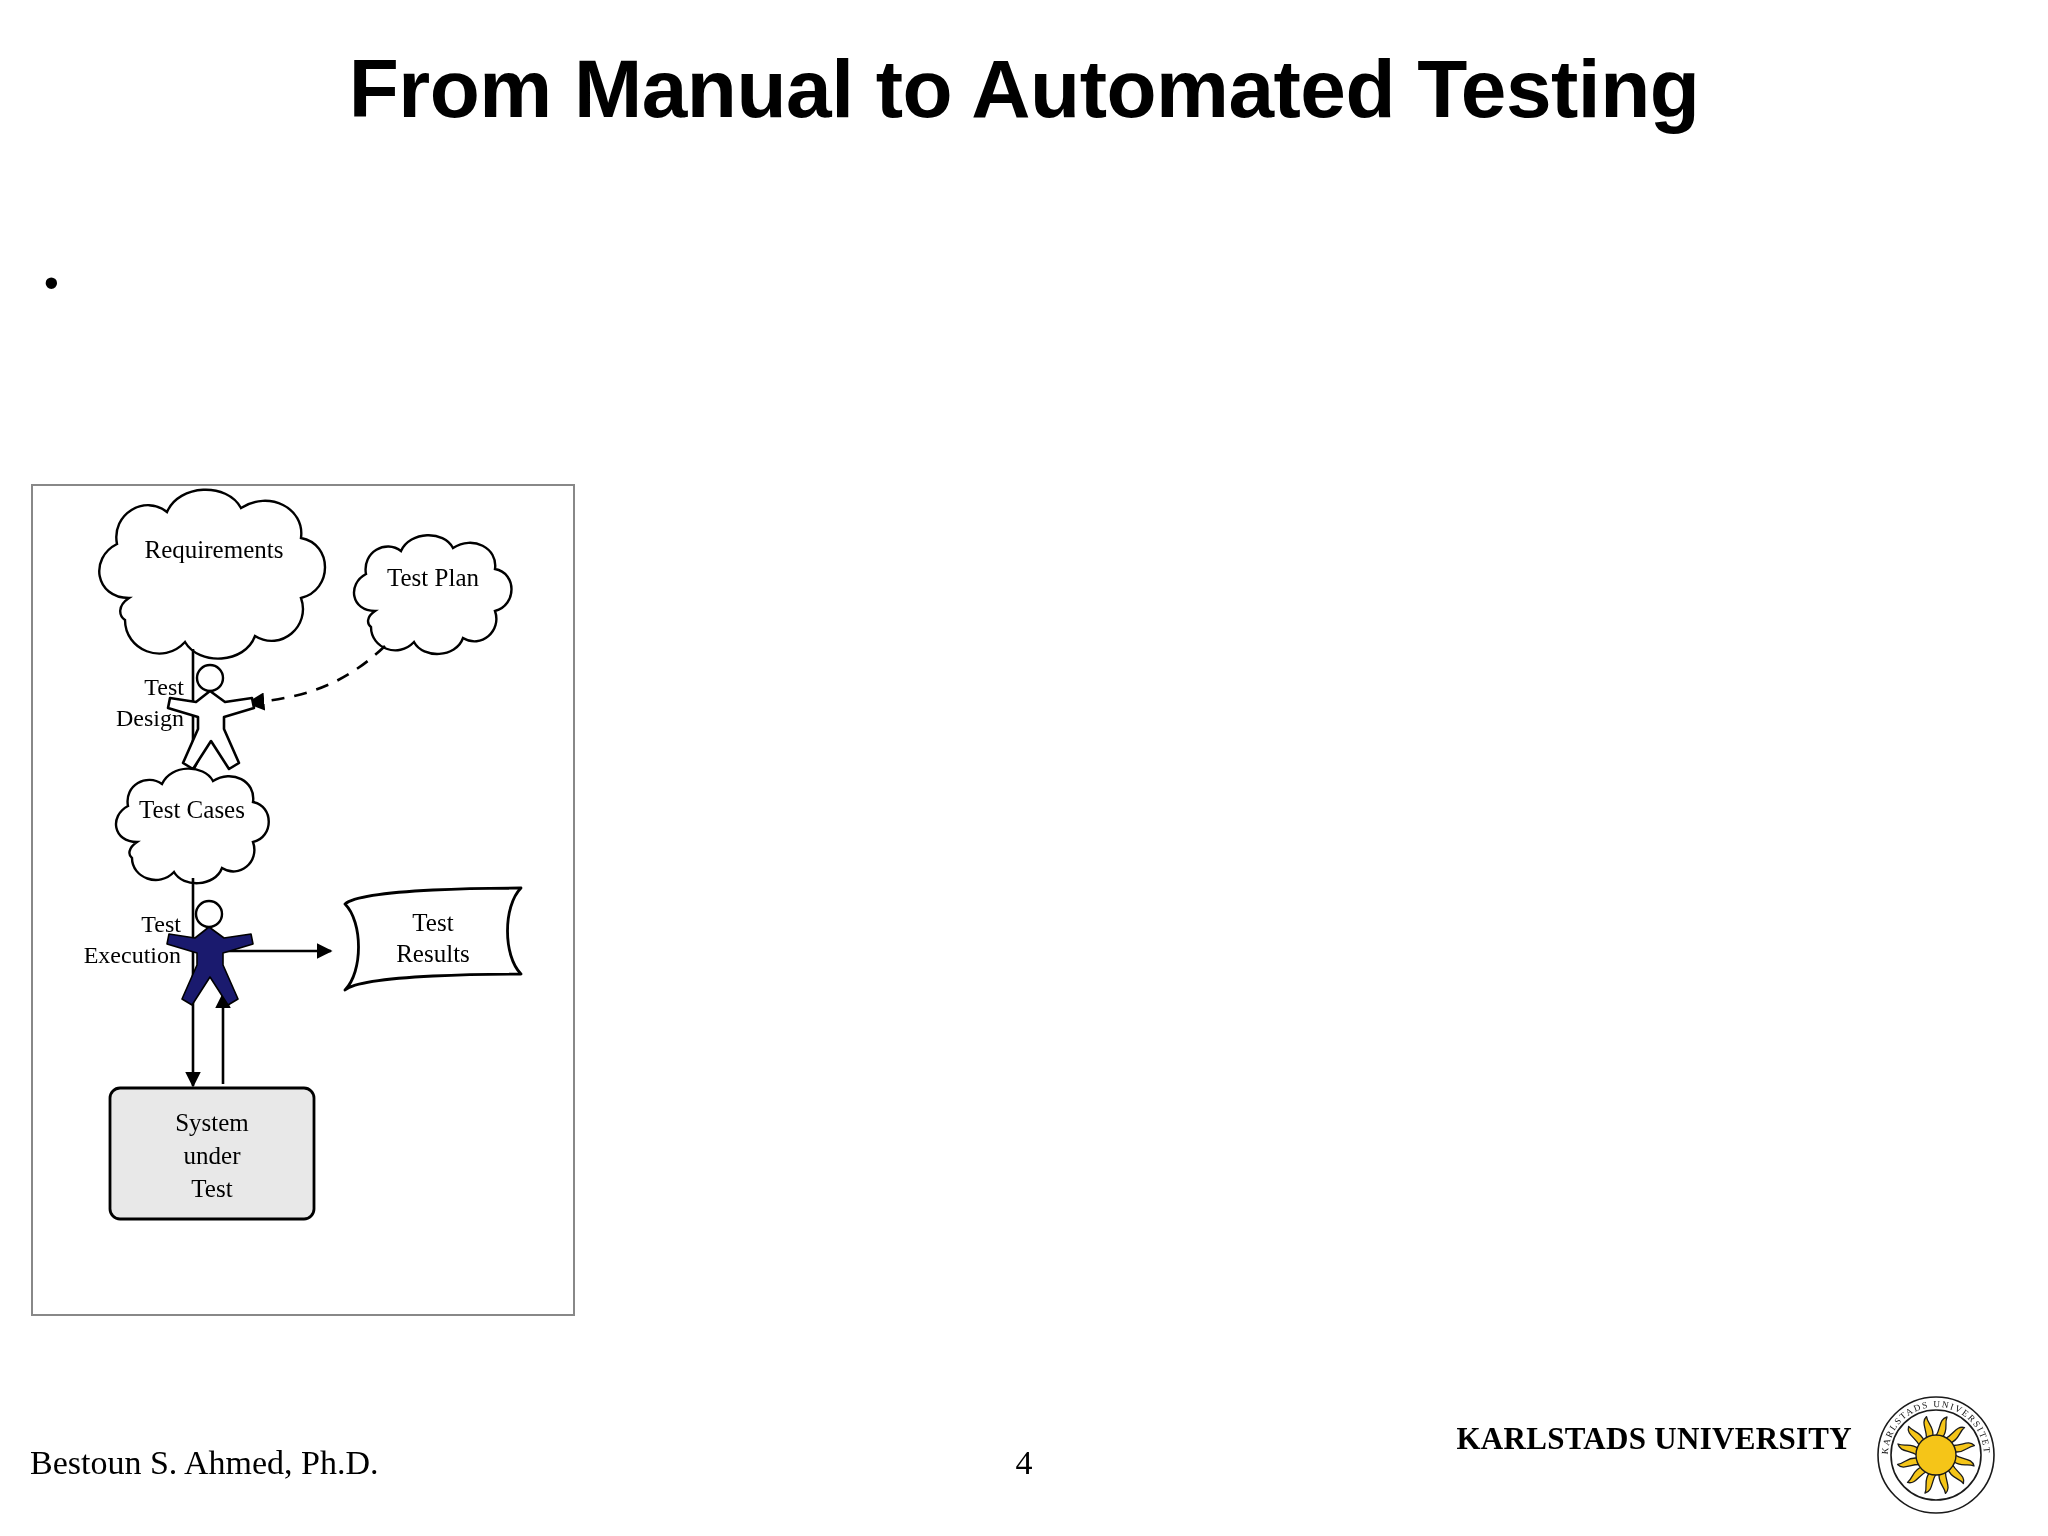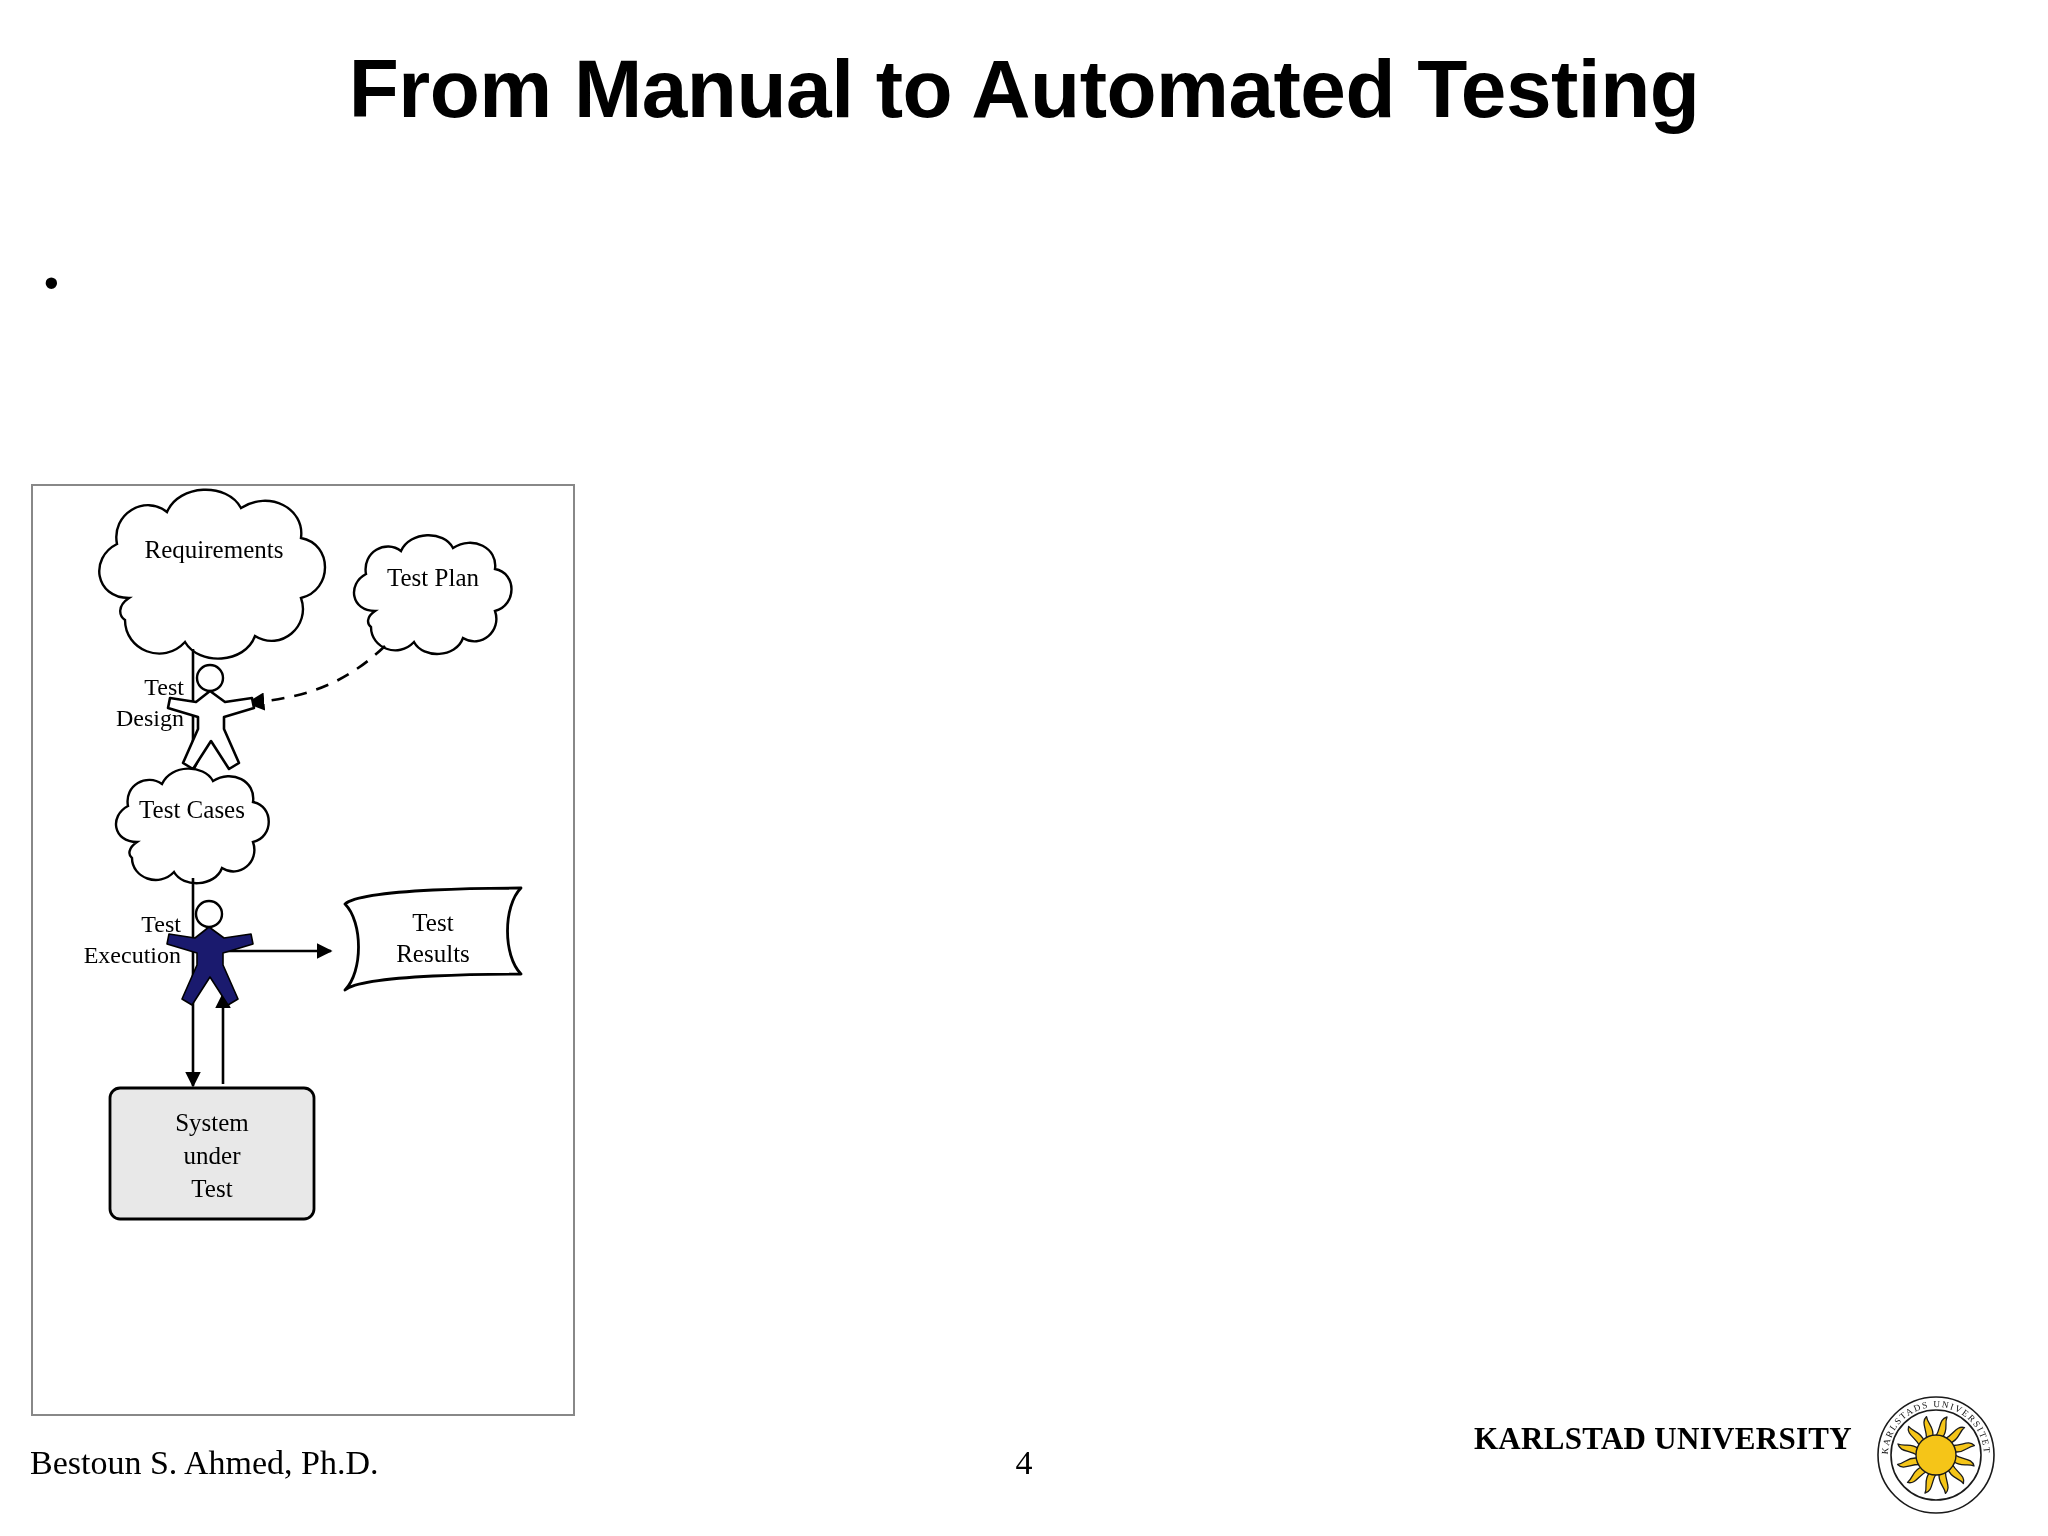--- a/index.html
+++ b/index.html
@@ -58,21 +58,21 @@
     white-space: nowrap;
     letter-spacing: -0.4px;
   }
 
   
   .diagram-frame {
     position: absolute;
     left: 31px;
     top: 484px;
     width: 544px;
-    height: 932px;
+    height: 832px;
     border: 2px solid #888888;
     background: #ffffff;
     box-sizing: border-box;
   }
   .diagram-svg {
     position: absolute;
     left: 0;
     top: 0;
     width: 544px;
     height: 832px;
@@ -264,21 +264,21 @@
     </g>
 
   </svg>
 </div>
 
 <div class="footer-author">Bestoun S. Ahmed, Ph.D.</div>
 
 <div class="footer-page">4</div>
 
 <div class="footer-org">
-  <div class="line1">KARLSTAD UNIVERSITY</div>
+  <div class="line1">KARLSTADS UNIVERSITY</div>
 </div>
 
 <div class="footer-logo">
   <svg viewBox="0 0 140 142" width="140" height="142" xmlns="http://www.w3.org/2000/svg">
     <defs>
       <path id="sealArc" d="M 22,71 A 48,48 0 0 1 118,71"></path>
       <path id="sealArcL" d="M 25,71 A 45,45 0 0 0 70,116"></path>
       <path id="sealArcR" d="M 70,116 A 45,45 0 0 0 115,71"></path>
     </defs>
 

